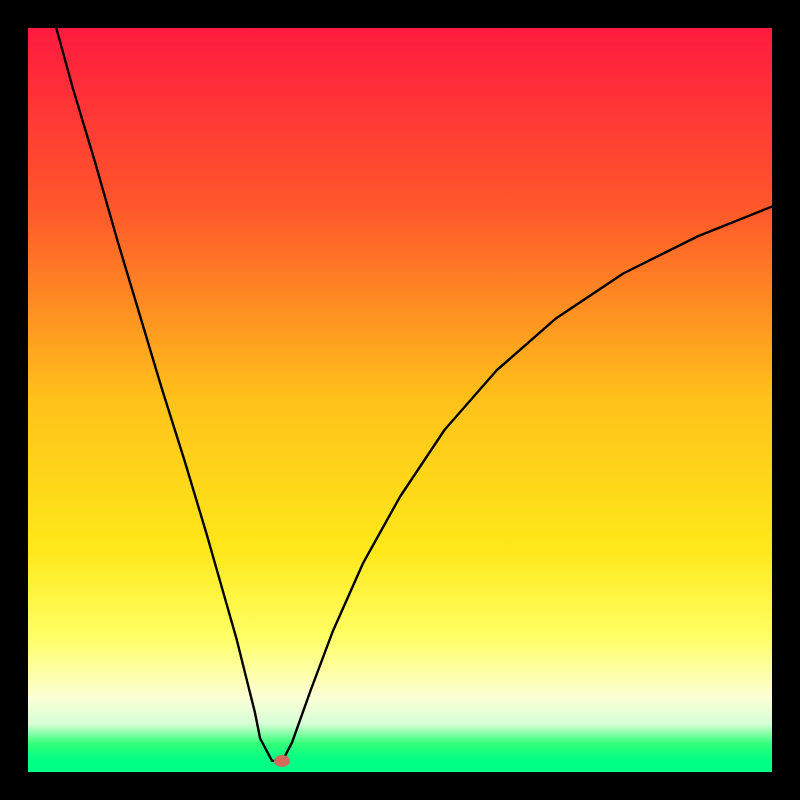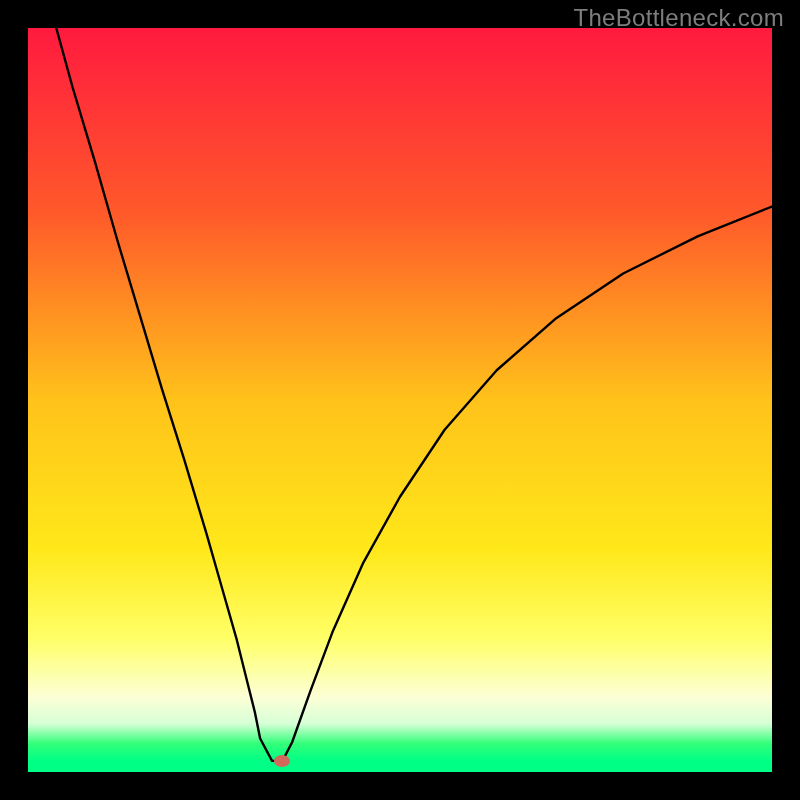--- a/index.html
+++ b/index.html
@@ -49,21 +49,20 @@
     border-radius: 50% / 50%;
     background: #d26a5c;
     transform: translate(-50%, -50%);
     z-index: 3;
   }
 </style>
 </head>
 <body>
 
 <div class="frame">
-  <div class="watermark">TheBottleneck.com</div>
 
   <div class="plot-outer">
     <svg class="plot" viewBox="0 0 744 744">
       <defs>
         <linearGradient id="bgGrad" x1="0" y1="0" x2="0" y2="1">
             <stop offset="0.00%" stop-color="#ff1a3f"></stop>
             <stop offset="25.00%" stop-color="#ff5a2a"></stop>
             <stop offset="50.00%" stop-color="#ffc21a"></stop>
             <stop offset="70.00%" stop-color="#ffe81a"></stop>
             <stop offset="82.00%" stop-color="#ffff66"></stop>

